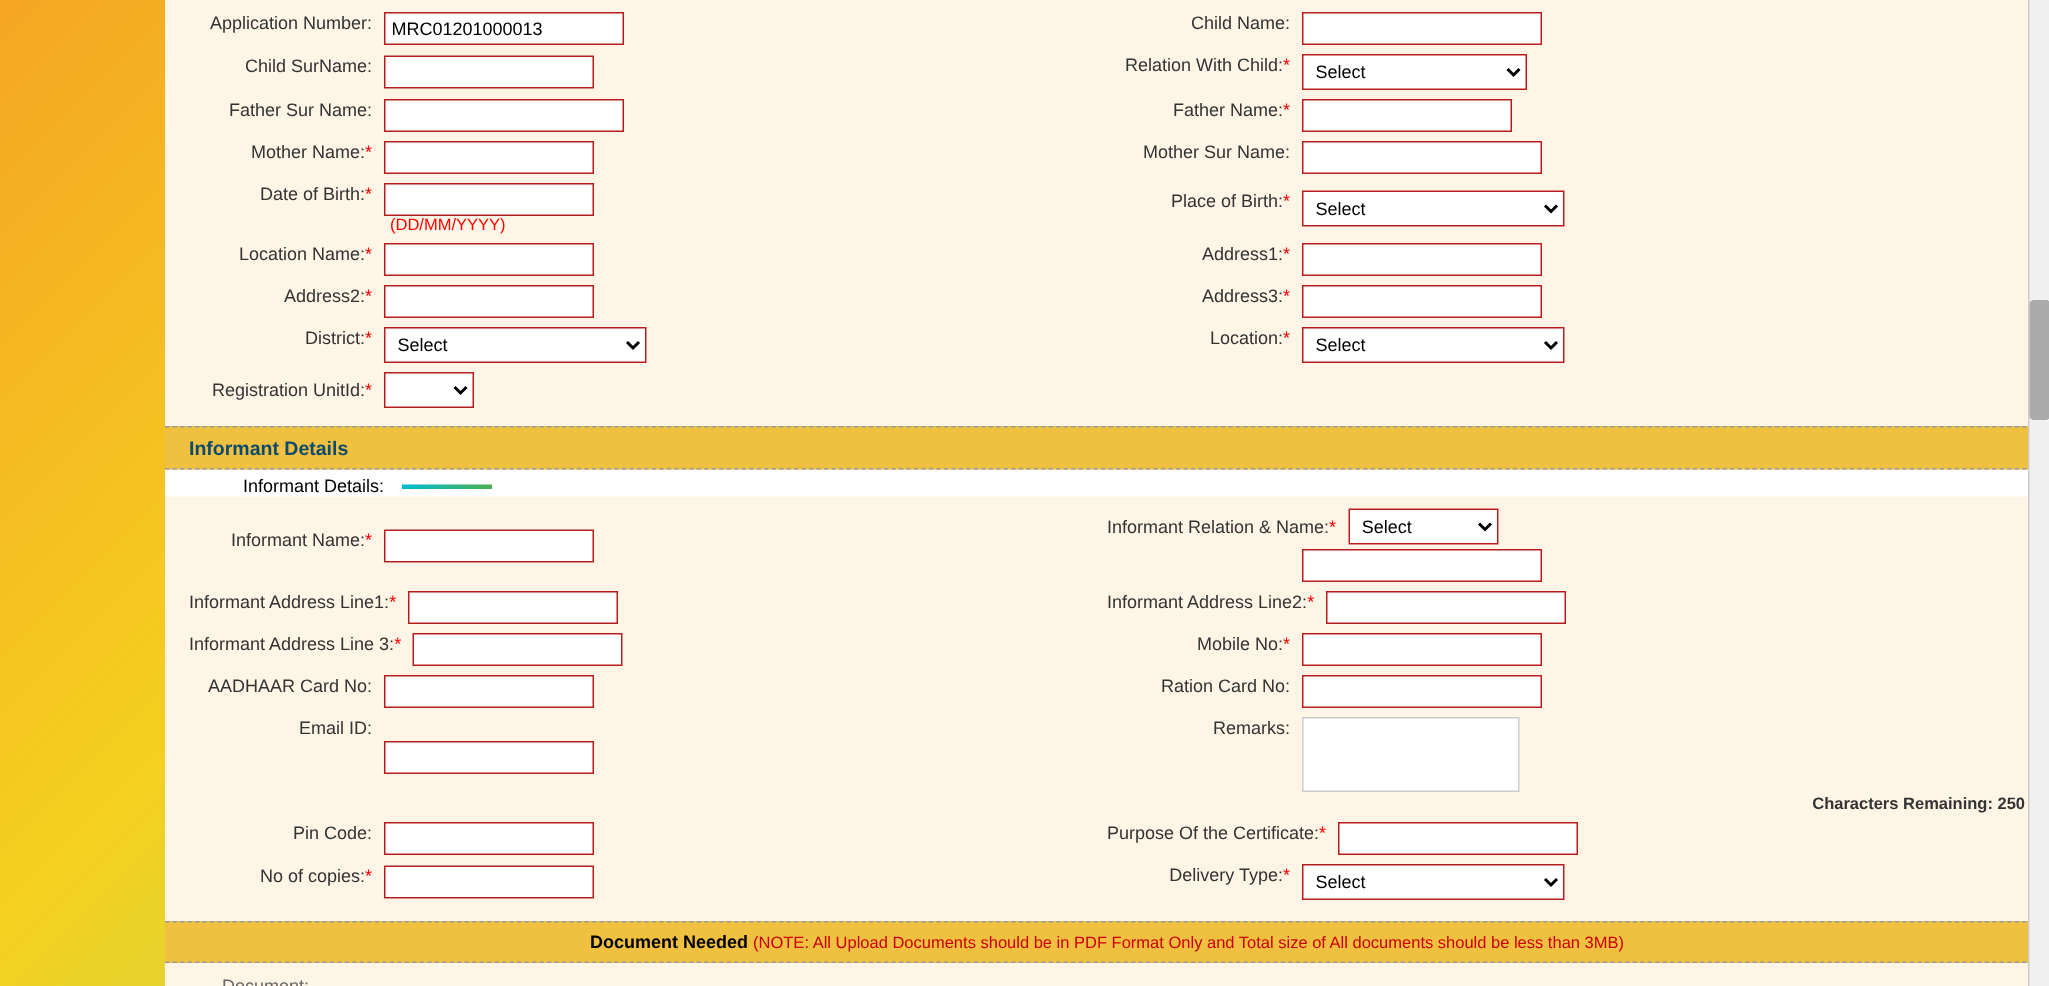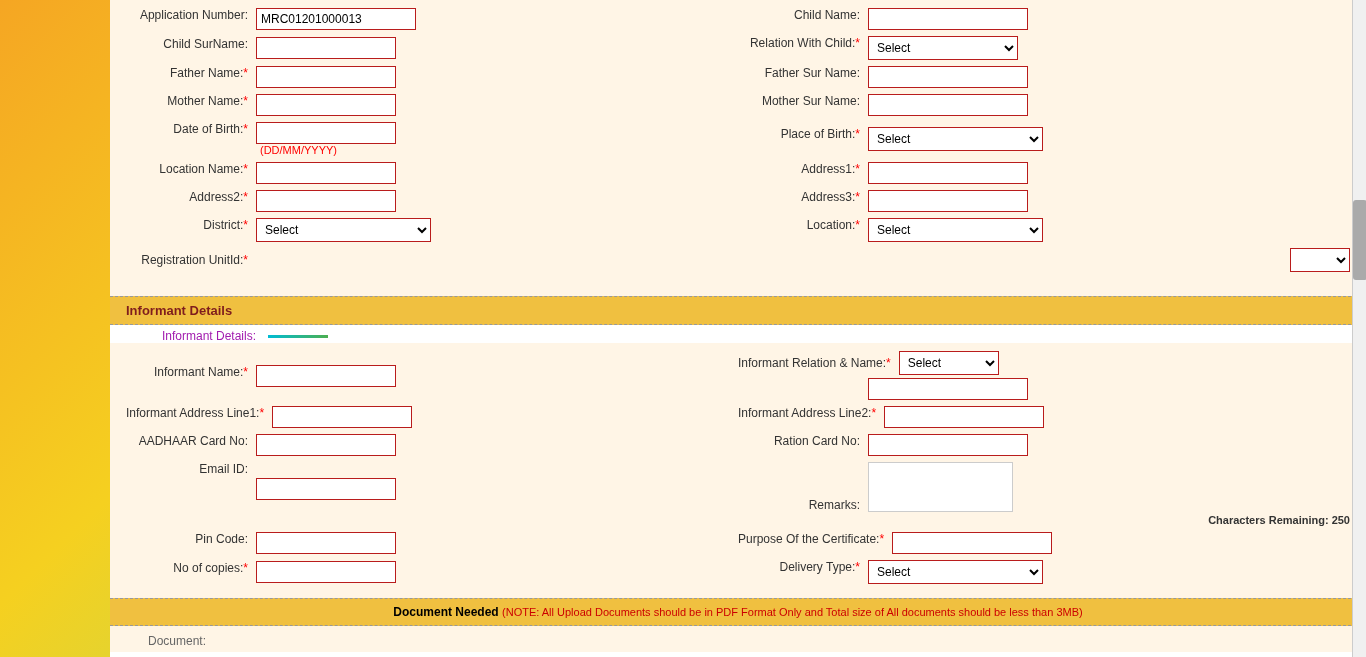--- a/index.html
+++ b/index.html
@@ -59,32 +59,32 @@
     .hint-text {
       color: red;
       font-size: 11px;
       margin-left: 4px;
     }
     .section-header {
       background: #f0c040;
       padding: 6px 16px;
       font-weight: bold;
       font-size: 13px;
-      color: #7f1d1d;
+      color: #0c4a6e;
       border-top: 1px dashed #999;
       border-bottom: 1px dashed #999;
     }
     .section-subheader {
       display: flex;
       align-items: center;
       padding: 4px 16px 0 16px;
     }
     .subheader-label {
       font-size: 12px;
-      color: #a21caf;
+      color: #000000;
       text-align: right;
       min-width: 130px;
     }
     .subheader-underline {
       width: 60px;
       height: 3px;
       background: linear-gradient(to right, #00bcd4, #4caf50);
       margin-left: 4px;
     }
     .textarea-input {
@@ -97,22 +97,21 @@
     .chars-remaining {
       font-size: 11px;
       color: #333;
       text-align: right;
       margin-top: 2px;
       font-weight: bold;
     }
     .reg-unit-row {
       display: flex;
       align-items: center;
-      margin-bottom: 16px;
-      justify-content: space-between;
+      margin-bottom: 4px;
     }
     .doc-section-header {
       background: #f0c040;
       padding: 6px 16px;
       font-size: 12px;
       border-top: 1px dashed #999;
       border-bottom: 1px dashed #999;
       text-align: center;
     }
     .doc-section-header .note {
@@ -167,26 +166,26 @@
       <div class="field-group">
         <span class="field-label"><span>Relation With Child:</span><span class="req">*</span></span>
         <select class="field-input">
           <option>Select</option>
         </select>
       </div>
     </div>
 
     <div class="form-row">
       <div class="field-group">
+        <span class="field-label">Father Sur Name:</span>
+        <input class="field-input wide" type="text" style="">
+      </div>
+      <div class="field-group">
         <span class="field-label"><span>Father Name:</span><span class="req">*</span></span>
         <input class="field-input" type="text" style="">
-      </div>
-      <div class="field-group">
-        <span class="field-label">Father Sur Name:</span>
-        <input class="field-input wide" type="text" style="">
       </div>
     </div>
 
     <div class="form-row">
       <div class="field-group">
         <span class="field-label"><span>Mother Name:</span><span class="req">*</span></span>
         <input class="field-input" type="text" style="">
       </div>
       <div class="field-group">
         <span class="field-label">Mother Sur Name:</span>
@@ -291,39 +290,49 @@
       <div class="field-group">
         <span class="field-label"><span>Informant Address Line1:</span><span class="req">*</span></span>
         <input class="field-input" type="text" style="">
       </div>
       <div class="field-group">
         <span class="field-label"><span>Informant Address Line2:</span><span class="req">*</span></span>
         <input class="field-input wide" type="text" style="">
       </div>
     </div>
 
+    <div class="form-row">
+      <div class="field-group">
+        <span class="field-label"><span>Informant Address Line 3:</span><span class="req">*</span></span>
+        <input class="field-input" type="text" style="">
+      </div>
+      <div class="field-group">
+        <span class="field-label"><span>Mobile No:</span><span class="req">*</span></span>
+        <input class="field-input wide" type="text" style="">
+      </div>
+    </div>
 
     <div class="form-row">
       <div class="field-group">
         <span class="field-label">AADHAAR Card No:</span>
         <input class="field-input" type="text" style="">
       </div>
       <div class="field-group">
         <span class="field-label">Ration Card No:</span>
         <input class="field-input wide" type="text" style="">
       </div>
     </div>
 
     <div class="form-row" style="align-items:flex-start;">
       <div class="field-group">
         <span class="field-label">Email ID:</span>
         <input class="field-input" type="text" style="margin-top: 16px;">
       </div>
       <div class="field-group" style="flex-direction:column;align-items:flex-start;">
-        <div style="display:flex;align-items:flex-end;">
+        <div style="display:flex;align-items:flex-start;">
           <span class="field-label">Remarks:</span>
           <textarea class="textarea-input" style=""></textarea>
         </div>
         <div style="display:flex;justify-content:flex-end;width:100%;">
           <span class="chars-remaining">Characters Remaining: 250</span>
         </div>
       </div>
     </div>
 
     <div class="form-row">

